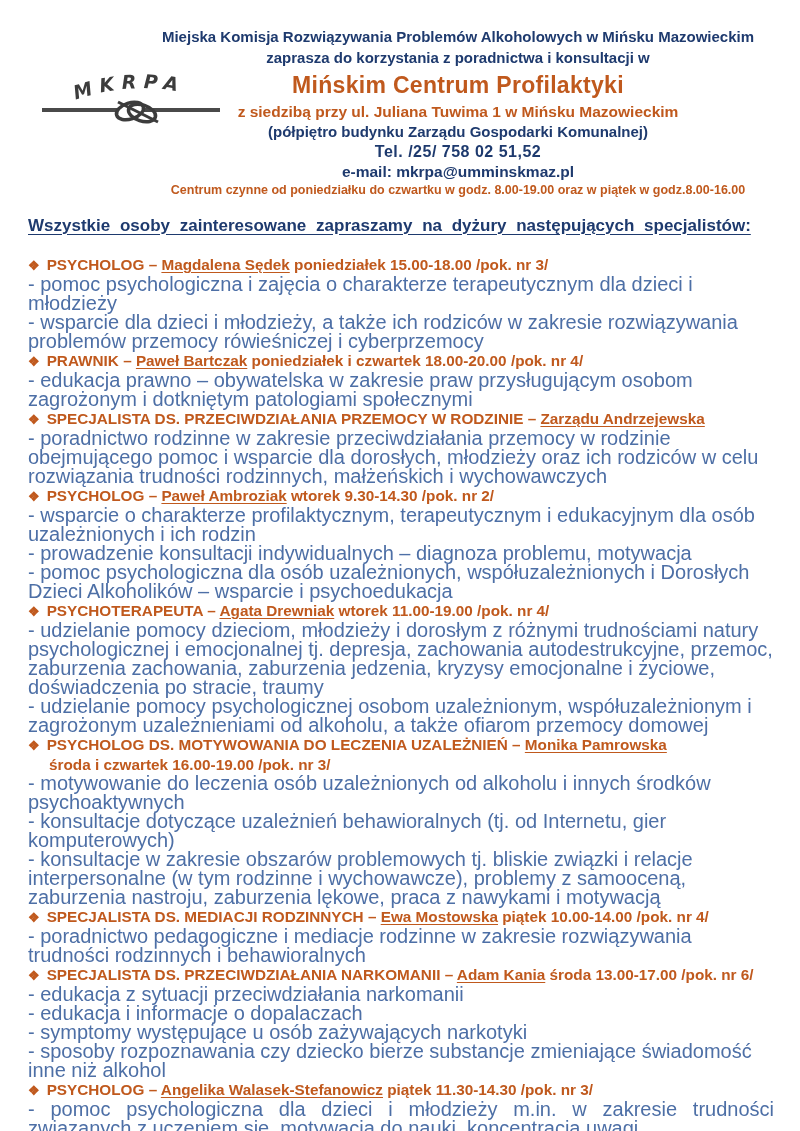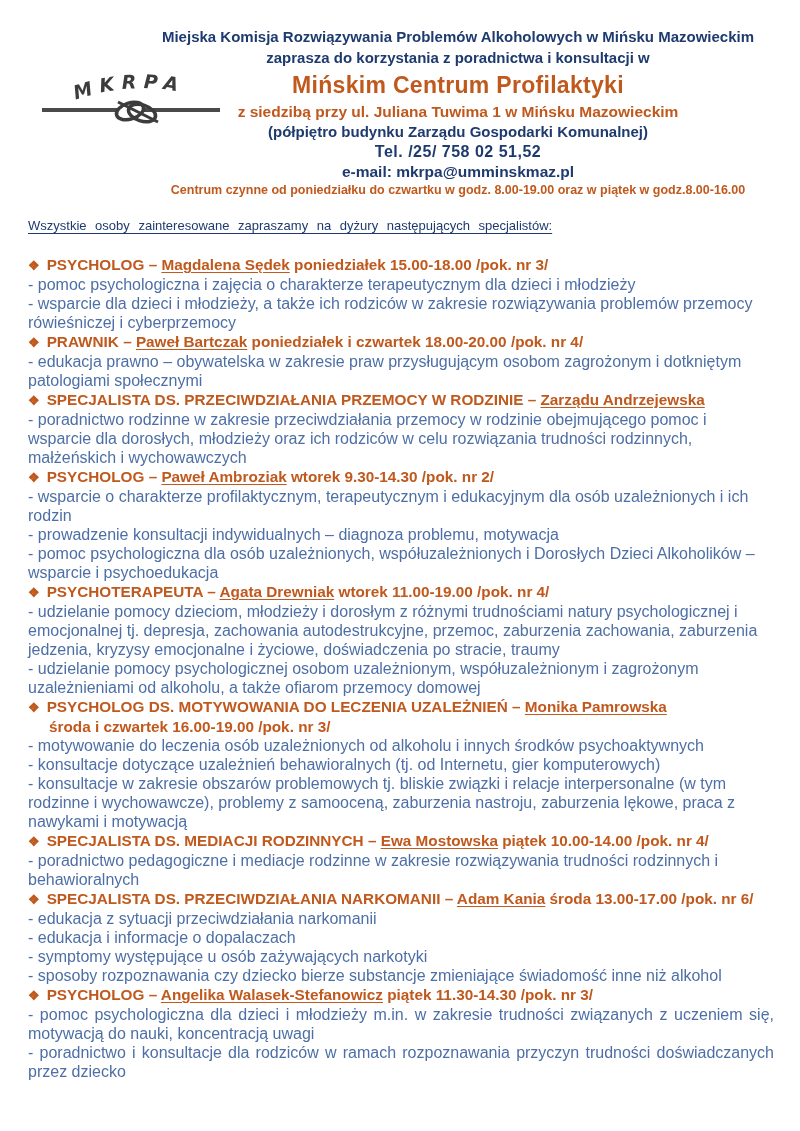--- a/index.html
+++ b/index.html
@@ -20,36 +20,36 @@
   .h-line{font-size:15px;line-height:21px;margin:0;}
   .h-title{font-size:23px;line-height:30px;margin:2px 0 2px 0;letter-spacing:.3px;}
   .h-addr{font-size:15.5px;line-height:20px;margin:0;}
   .h-addr2{font-size:15px;line-height:20px;margin:0;}
   .h-tel{font-size:16px;line-height:20px;margin:0;letter-spacing:.5px;}
   .h-mail{font-size:15.5px;line-height:19px;margin:0;}
   .h-hours{font-size:12.5px;line-height:17px;margin:1px 0 0 0;}
   
   .intro{
     margin:17px 0 0 0;
-    color:#1e3a6e;font-weight:normal;font-size:13px;line-height:20px;
+    color:#1e3a6e;font-weight:bold;font-size:17px;line-height:20px;
     text-decoration:underline;text-underline-offset:3px;
     word-spacing:5px;
   }
   
   #sections{margin-top:19px;color:#4d6fa6;}
   #sections section{margin:0;}
   .head{
     margin:0;color:#c0591d;font-weight:bold;
     font-size:15.3px;line-height:19px;
   }
   .head .bullet{font-size:13px;margin-right:7px;}
   .head .name{text-decoration:underline;text-underline-offset:2px;}
   .head.line2{padding-left:21px;}
   .detail{
-    margin:0;font-size:16px;line-height:19px;color:#4d6fa6;
+    margin:0;font-size:20px;line-height:19px;color:#4d6fa6;
   }
   #sections section:last-child .detail{text-align:justify;}
 </style>
 </head>
 <body>
 
 <div class="page">
 
   <div class="logo">
     <svg width="178" height="66" viewBox="0 0 178 66">

